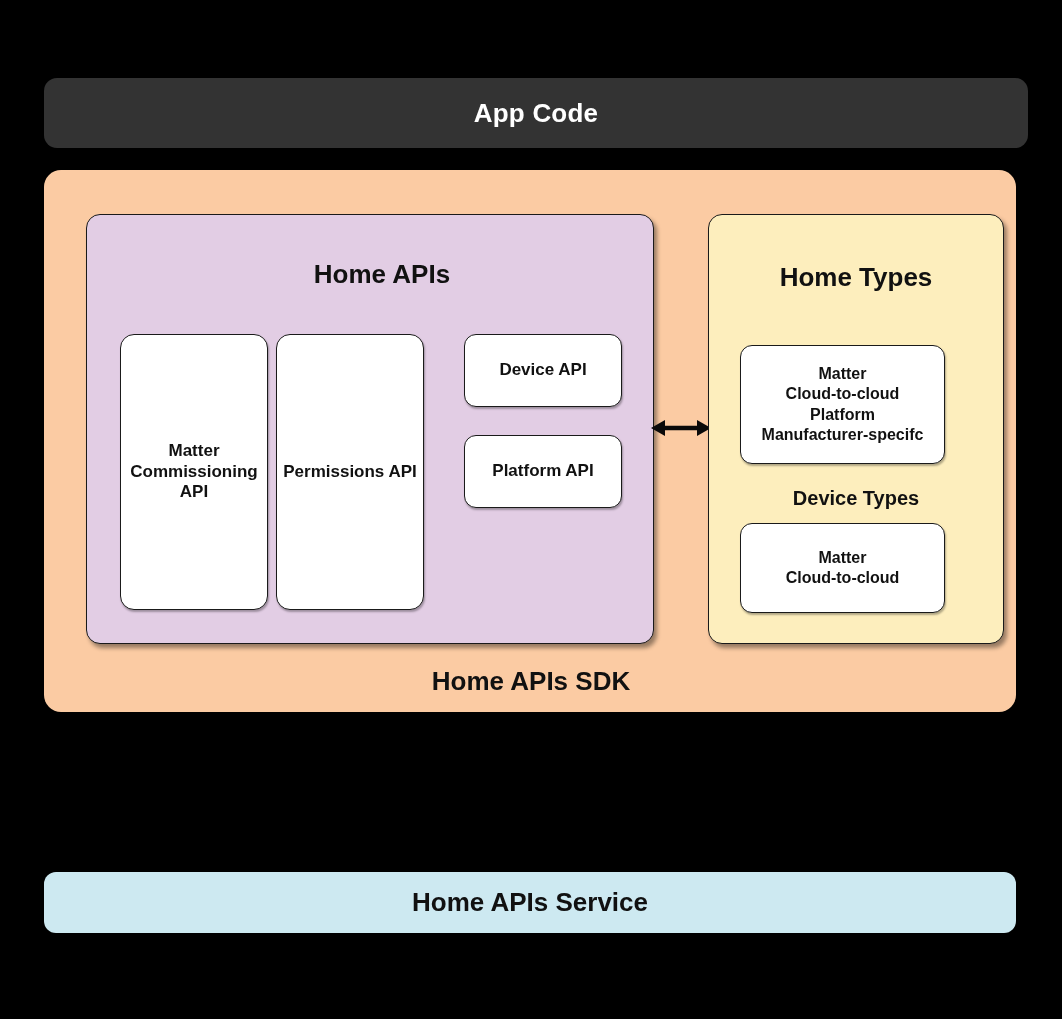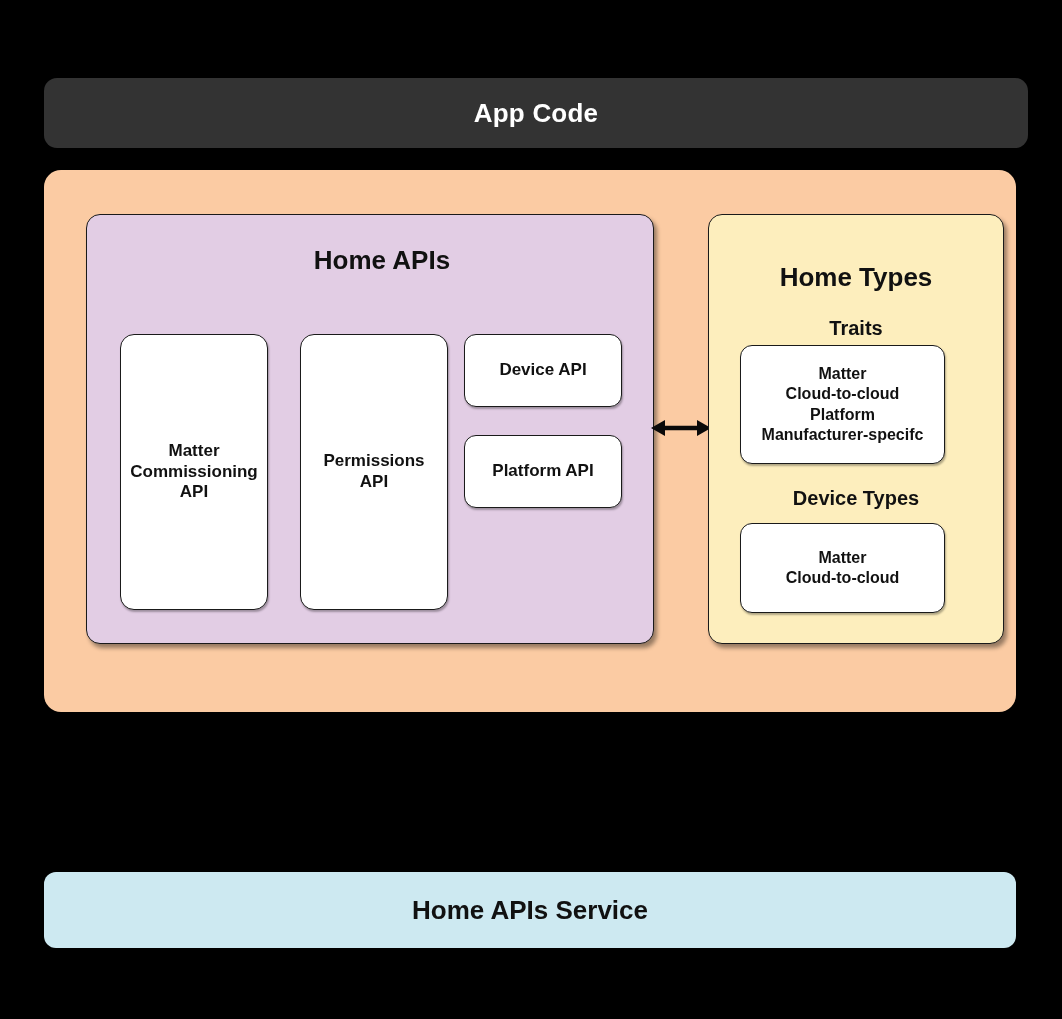--- a/index.html
+++ b/index.html
@@ -50,34 +50,34 @@
     background: var(--home-apis-bg, #E2CDE4);
     border: 1.6px solid var(--border, #1a1a1a);
     border-radius: 14px;
     box-shadow: 3px 4px 4px rgba(0,0,0,0.4);
   }
   .panel-title {
     left: 0; width: 100%; text-align: center;
     font-size: 26px; font-weight: bold;
     color: var(--text-dark, #111111);
   }
-  .home-apis .panel-title { top: 30px; padding-left: 24px; }
+  .home-apis .panel-title { top: 44px; padding-left: 24px; }
 
   .card {
     background: var(--card-bg, #ffffff);
     border: 1.5px solid var(--border, #1a1a1a);
     display: flex; align-items: center; justify-content: center;
     text-align: center;
     font-weight: bold;
     color: var(--text-dark, #111111);
     font-size: 17px;
     line-height: 1.22;
     box-shadow: 1px 2px 2px rgba(0,0,0,0.3);
     white-space: pre-line;
-    padding: 16px;
+    padding: 0;
   }
   .card.tall {
     width: 148px; height: 276px; top: 119px;
     border-radius: 14px;
   }
   .card.small {
     left: 377px; width: 158px; height: 73px;
     border-radius: 12px;
   }
 
@@ -102,21 +102,21 @@
     line-height: 1.27;
   }
 
   
   .arrow-wrap {
     left: 650px; top: 414px; width: 62px; height: 28px;
   }
 
   
   .service {
-    left: 44px; top: 872px; width: 972px; height: 76px;
+    left: 44px; top: 872px; width: 972px; height: 61px;
     background: var(--service-bg, #CDE9F1);
     border-radius: 12px;
     display: flex; align-items: center; justify-content: center;
   }
   .service .title {
     color: var(--text-dark, #111111);
     font-size: 26px; font-weight: bold;
   }
 </style>
 </head>
@@ -128,43 +128,43 @@
     <div class="title">App Code</div>
   </div>
 
   <div class="abs sdk-box"></div>
 
   <div class="abs home-apis">
     <div class="abs panel-title">Home APIs</div>
     <div class="abs card tall" style="left:33px;">Matter
 Commissioning
 API</div>
-    <div class="abs card tall" style="left:213px;text-align:center;">Permissions API</div>
+    <div class="abs card tall" style="left:189px;text-align:center;">Permissions API</div>
     <div class="abs card small" style="top:119px;">Device API</div>
     <div class="abs card small" style="top:220px;">Platform API</div>
   </div>
 
   <div class="abs arrow-wrap">
     <svg width="62" height="28" viewBox="0 0 62 28">
       <line x1="12" y1="14" x2="50" y2="14" stroke="#0a0a0a" stroke-width="4.5"></line>
       <polygon points="1,14 15,6 15,22" fill="#0a0a0a"></polygon>
       <polygon points="61,14 47,6 47,22" fill="#0a0a0a"></polygon>
     </svg>
   </div>
 
   <div class="abs home-types">
     <div class="abs panel-title">Home Types</div>
-    <div class="abs subsection-title" style="top:102px;">Traits</div>
     <div class="abs card list" style="top:130px; height:119px;">Matter
 Cloud-to-cloud
 Platform
 Manufacturer-specifc</div>
     <div class="abs subsection-title" style="top:272px;">Device Types</div>
     <div class="abs card list" style="top:308px; height:90px;">Matter
 Cloud-to-cloud</div>
   </div>
 
+  <div class="abs sdk-label">Home APIs SDK</div>
 
   <div class="abs service">
     <div class="title">Home APIs Service</div>
   </div>
 
 </div>
 
 </body></html>

